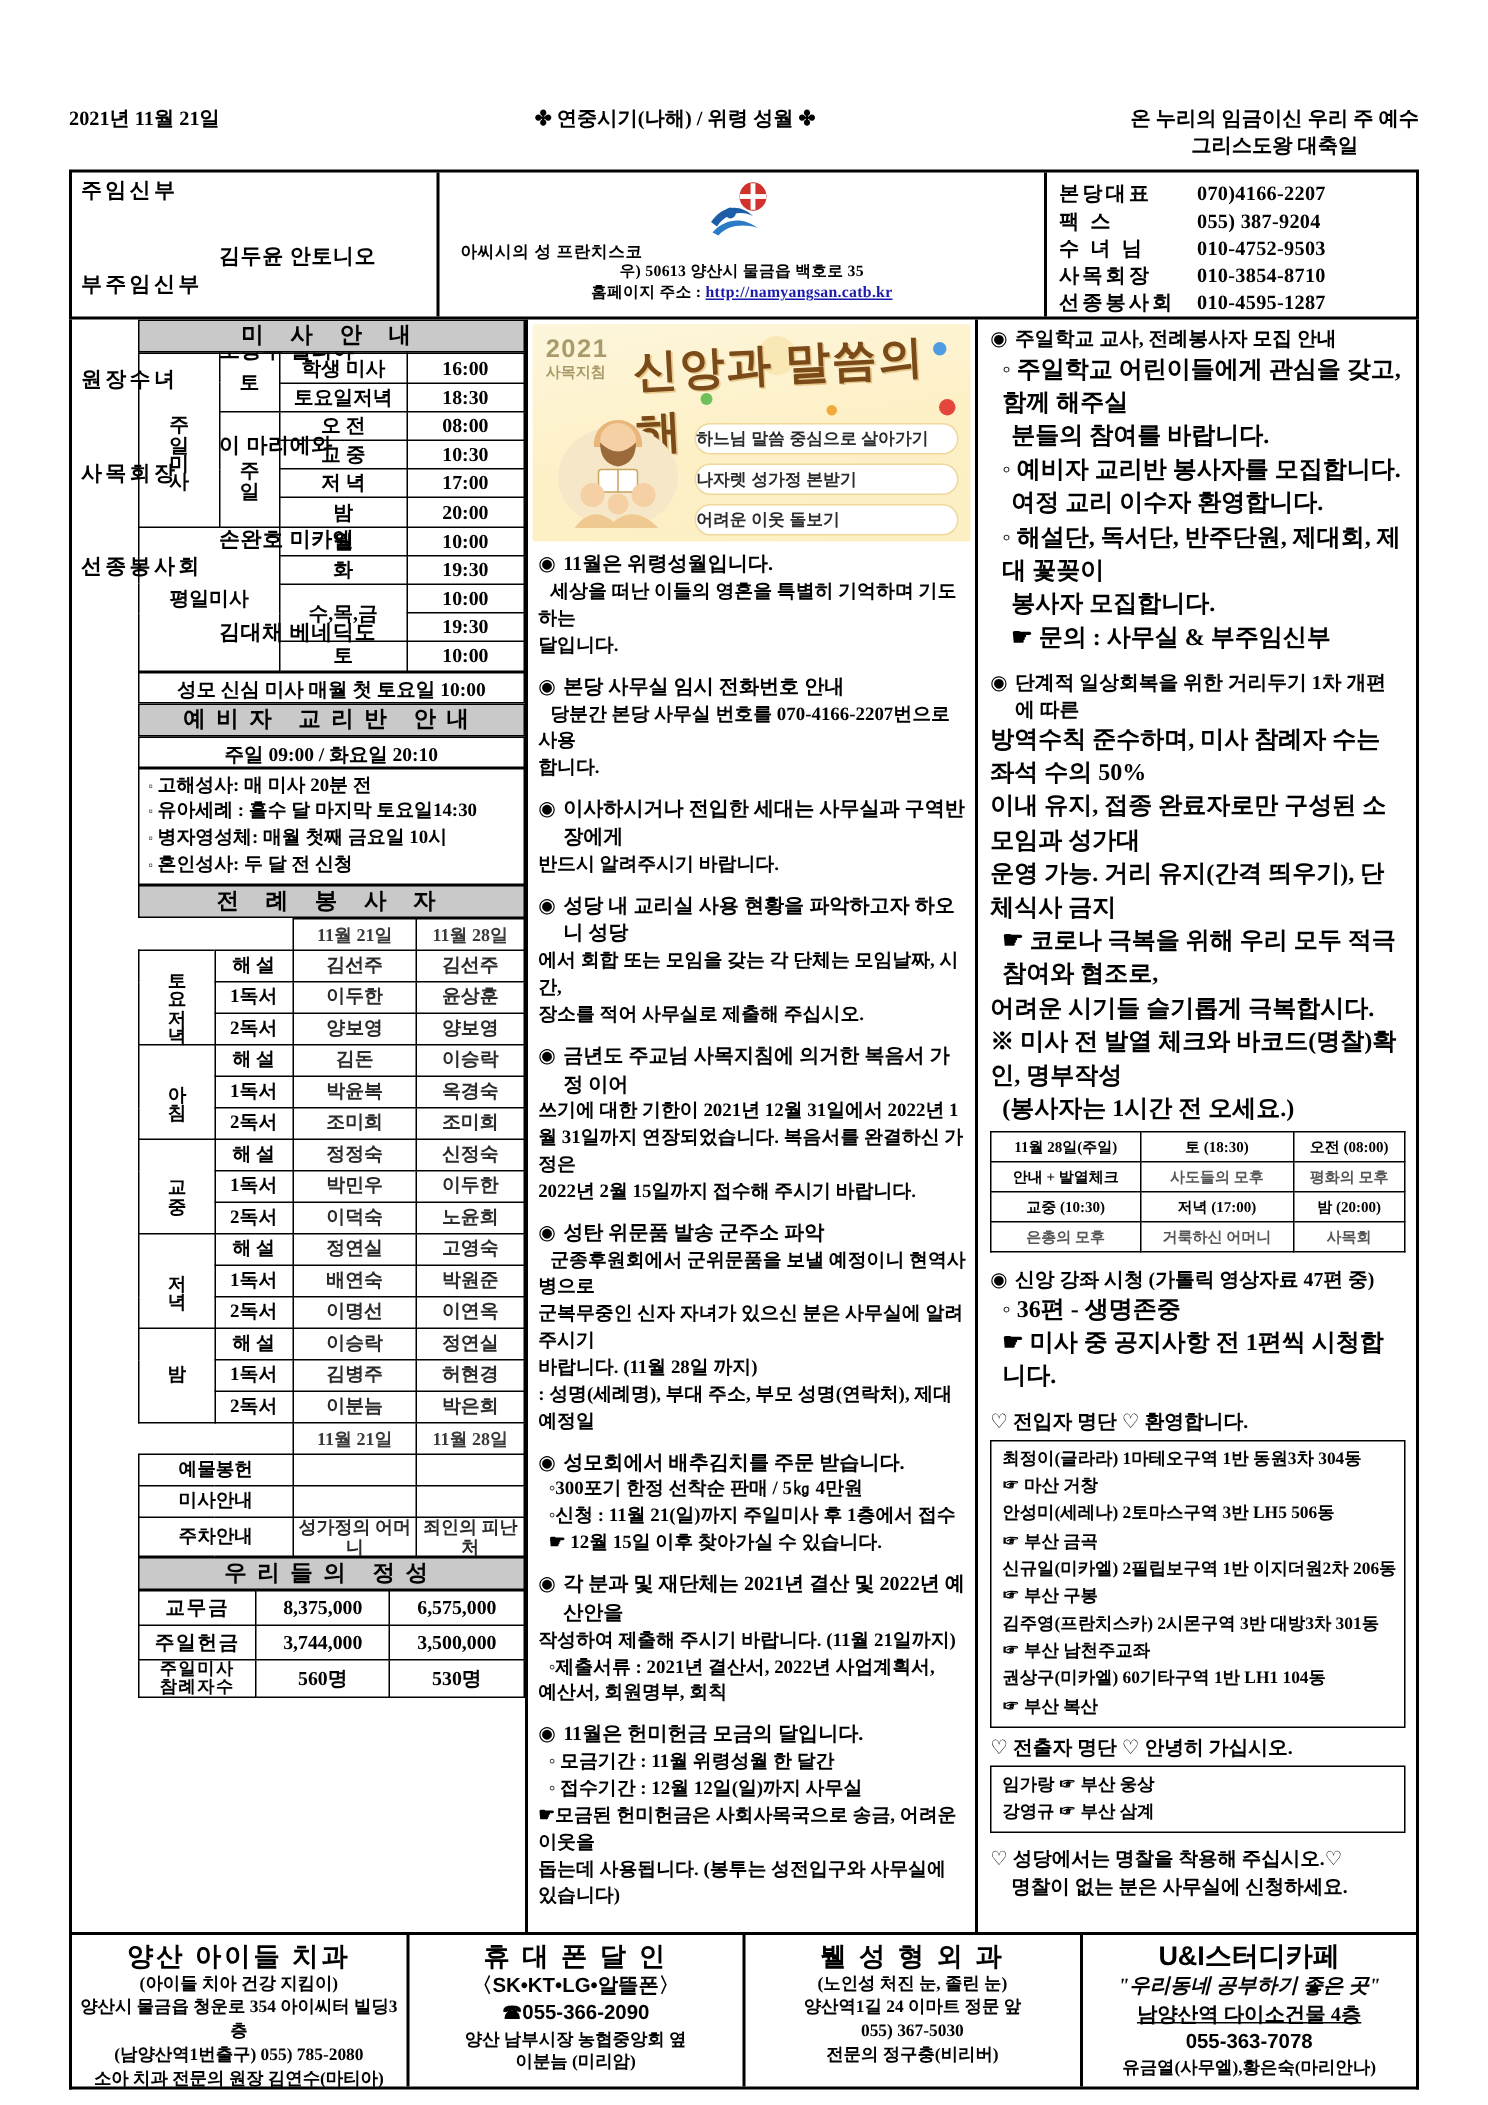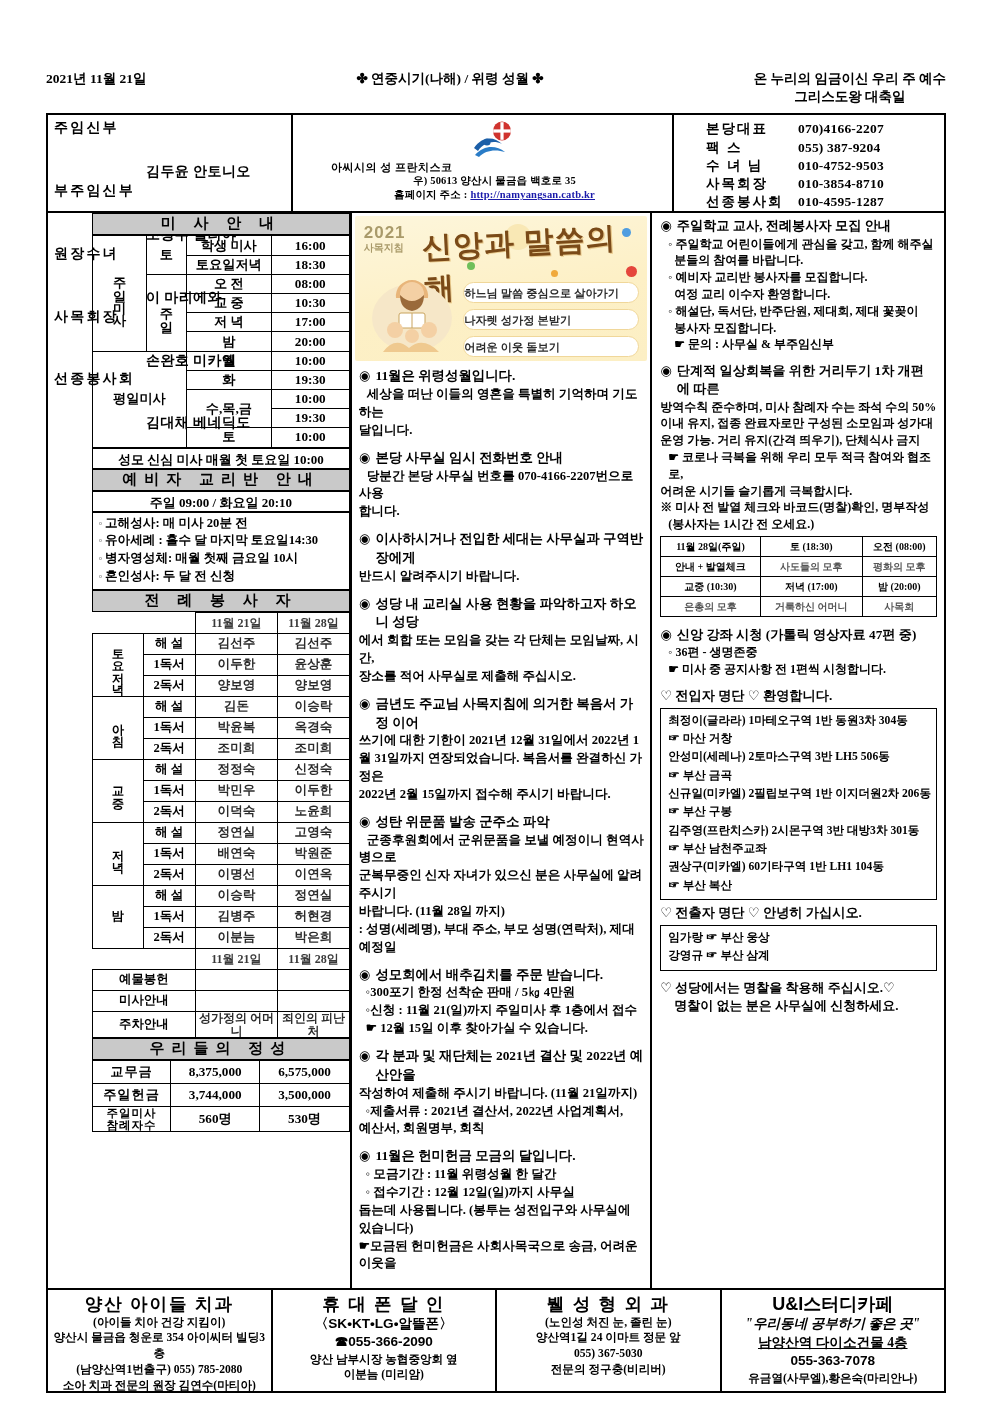--- a/index.html
+++ b/index.html
@@ -25,21 +25,20 @@
     margin-bottom: 7px;
   }
   .topbar .date { white-space: nowrap; }
   .topbar .season { text-align: center; flex: 1; }
   .topbar .feast { text-align: center; white-space: nowrap; }
 
   
   .masthead {
     display: flex; border: 2.5px solid #000; border-bottom-width: 2.5px;
     height: 100px;
-    gap: 24px;
   }
   .mh-left { width: 245px; border-right: 2px solid #000; padding: 4px 4px 2px 6px; }
   .mh-left .row { display: flex; font-size: 14px; font-weight: 700; line-height: 1.34; white-space: nowrap;}
   .mh-left .row .role { width: 92px; letter-spacing: 2.2px; }
   .mh-left .row .nm { letter-spacing: .4px; margin-top: 44px; }
 
   .mh-mid { flex: 1; border-right: 2px solid #000; position: relative; padding-top: 6px;}
   .mh-title { display: flex; align-items: center; justify-content: center; gap: 10px; }
   .mh-title .logo { width: 46px; height: 38px; flex: none; }
   .mh-title .ch-name {
@@ -122,21 +121,21 @@
   .note .hd { font-size: 13.4px; font-weight: 700; line-height: 1.4; display: flex; gap: 5px; }
   .note .hd .bul { flex: none; }
   .note p { margin: 0; font-size: 12.6px; font-weight: 700; line-height: 1.42; }
   .note p.ind { text-indent: 8px; }
   .note p.sub { padding-left: 7px; }
 
   
   .rnotices { padding: 4px 7px 6px 8px; }
   .rnote { margin-bottom: 9px; }
   .rnote .hd { font-size: 13.2px; font-weight: 700; line-height: 1.38; display: flex; gap: 5px;}
-  .rnote p { margin: 0; font-size: 12px; font-weight: 700; line-height: 1.4; }
+  .rnote p { margin: 0; font-size: 16px; font-weight: 700; line-height: 1.4; }
   .rnote p.sub { padding-left: 8px; }
   .rnote p.sub2 { padding-left: 14px; }
   table.duty { width: 100%; border-collapse: collapse; margin-top: 3px;}
   table.duty td { border: 1px solid #000; text-align: center; font-weight: 700; font-size: 10px; height: 20px; padding: 0;}
   table.duty td.dim { color: #555; }
   .namebox { border: 1.6px solid #000; padding: 3px 5px 4px 7px; margin-top: 3px;}
   .namebox div { font-size: 11.6px; font-weight: 700; line-height: 1.58; white-space: nowrap;}
   .hheart { font-size: 13.2px; font-weight: 700; margin-top: 4px;}
   .finalnote { font-size: 13px; font-weight: 700; line-height: 1.45; margin-top: 8px;}
   .finalnote .i2 { padding-left: 14px; }
@@ -575,22 +574,22 @@
           <p>예산서, 회원명부, 회칙</p>
         </div>
 
         <div class="note">
           <div class="hd">
               <span class="bul">◉</span>
               <span>11월은 헌미헌금 모금의 달입니다.</span>
             </div>
           <p class="sub">◦ 모금기간 : 11월 위령성월 한 달간</p>
           <p class="sub">◦ 접수기간 : 12월 12일(일)까지 사무실</p>
+          <p>☛모금된 헌미헌금은 사회사목국으로 송금, 어려운 이웃을</p>
           <p>돕는데 사용됩니다. (봉투는 성전입구와 사무실에 있습니다)</p>
-          <p>☛모금된 헌미헌금은 사회사목국으로 송금, 어려운 이웃을</p>
         </div>
 
       </div>
     </div>
 
     <div class="col-right">
       <div class="rnotices">
 
         <div class="rnote">
           <div class="hd">

